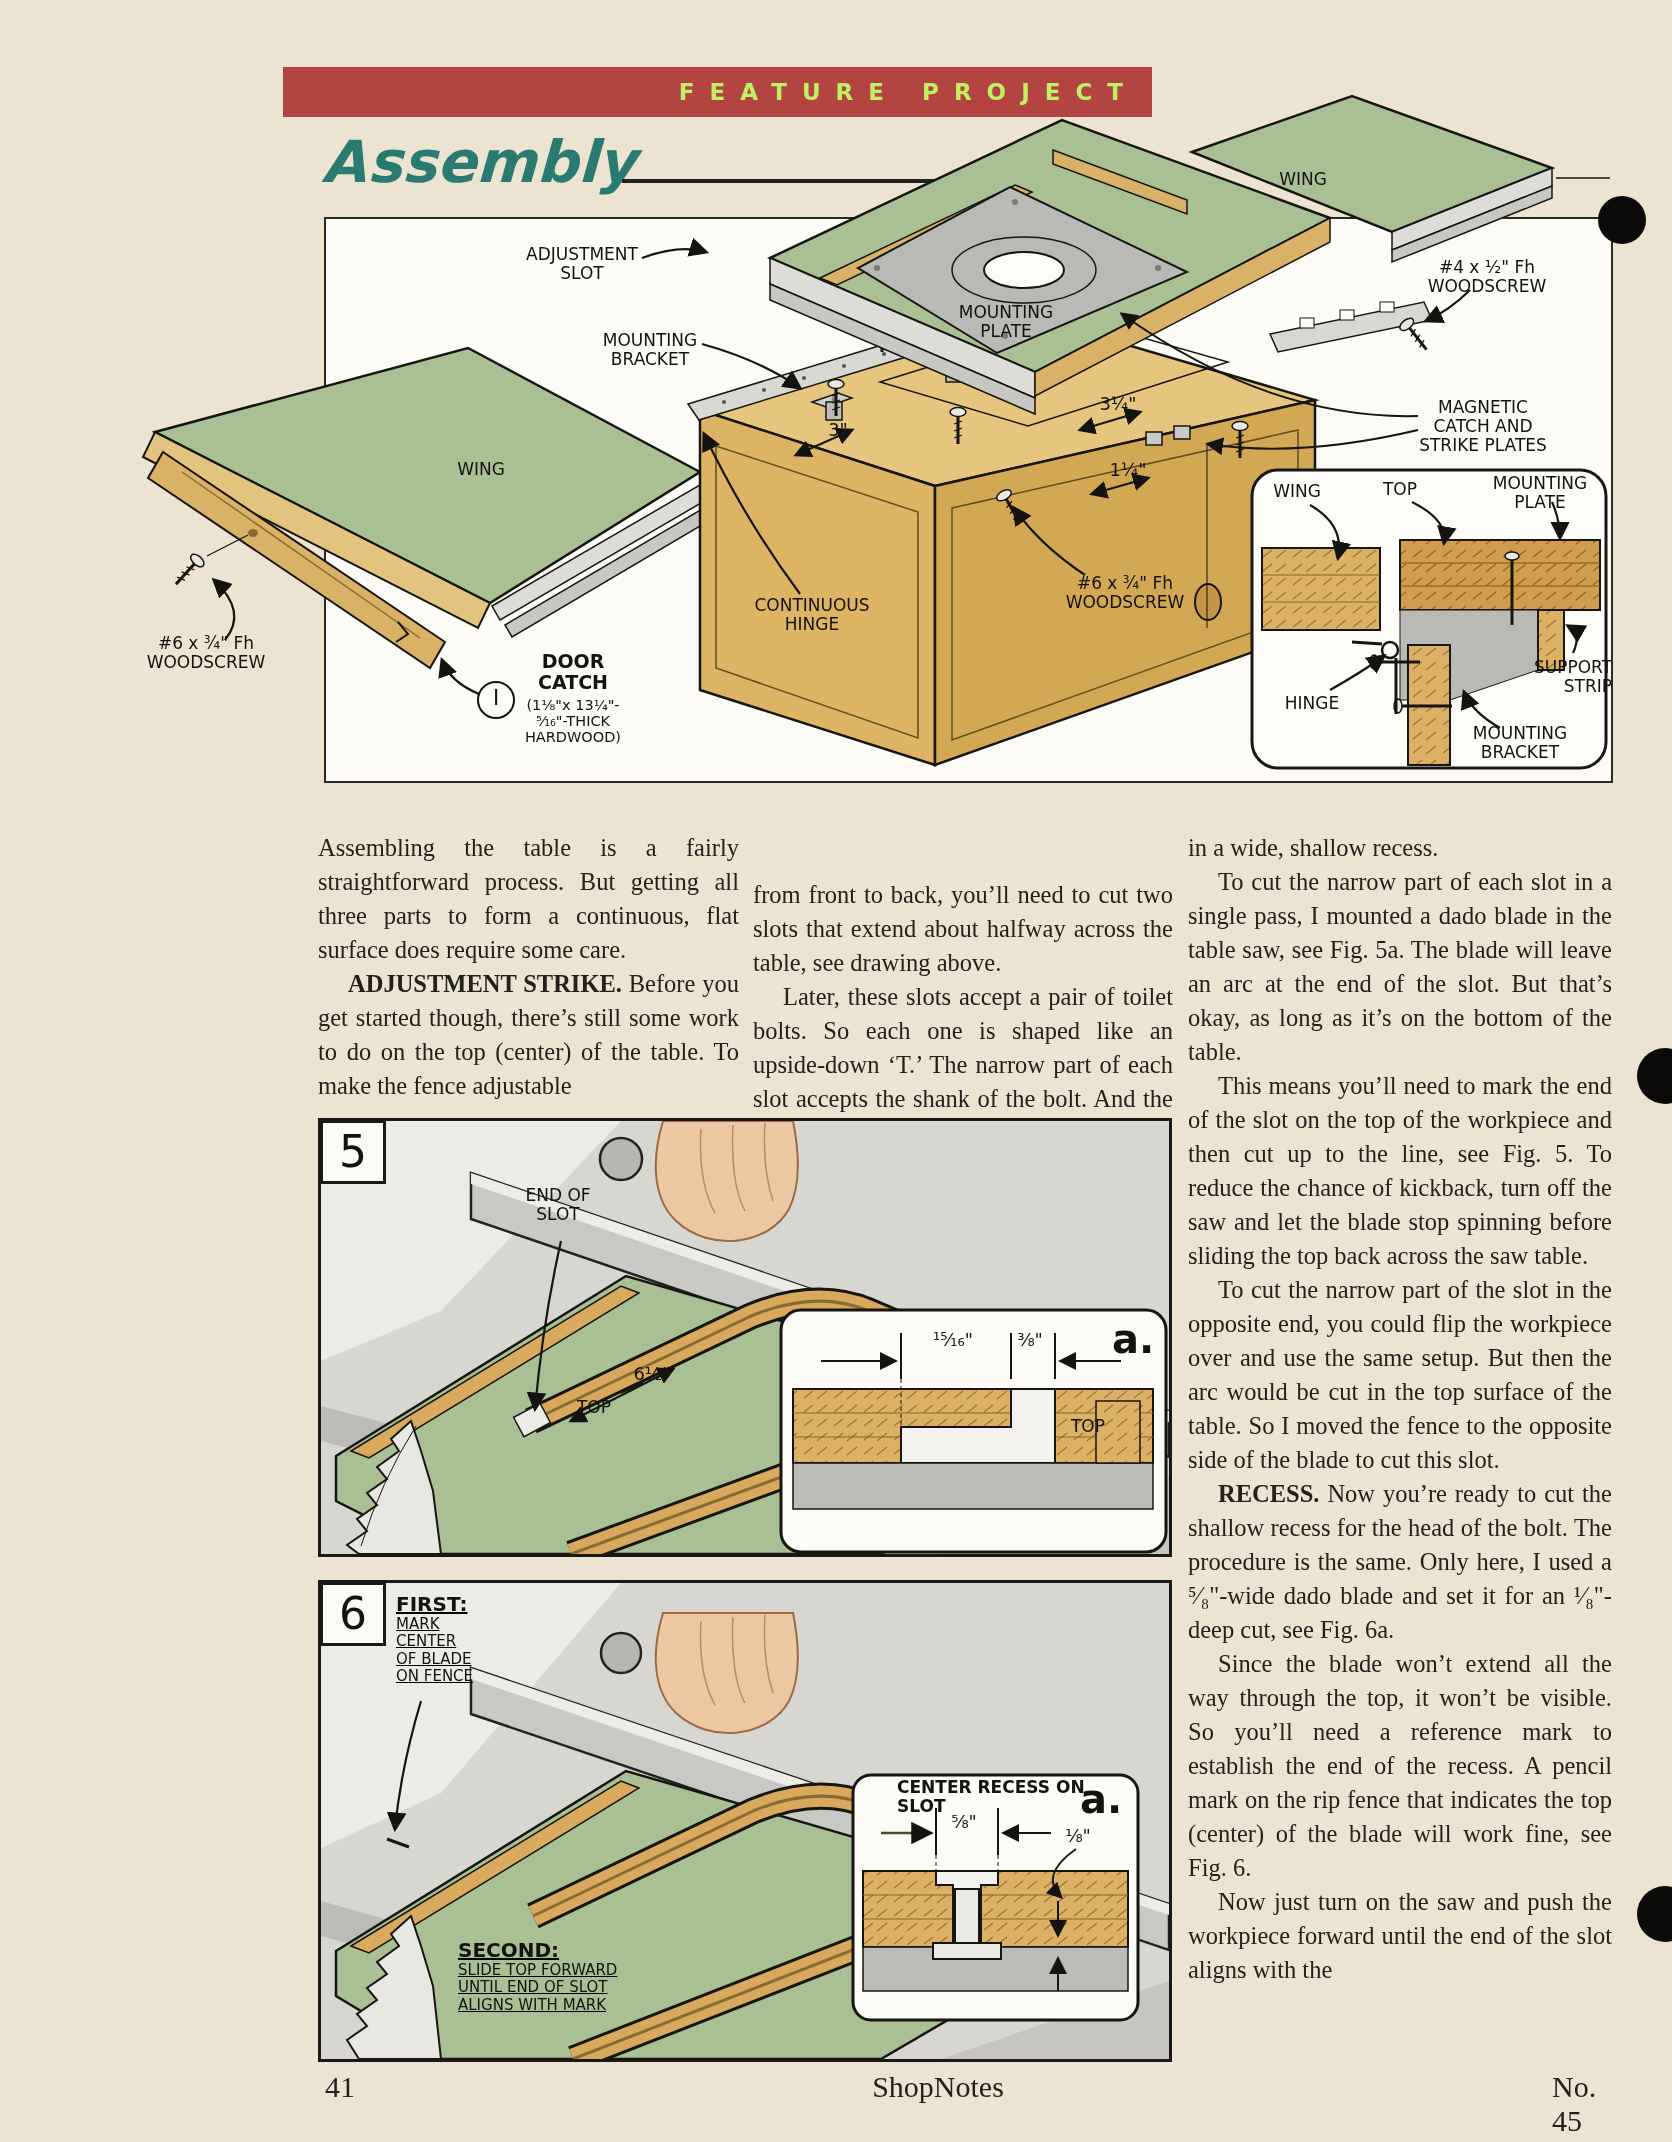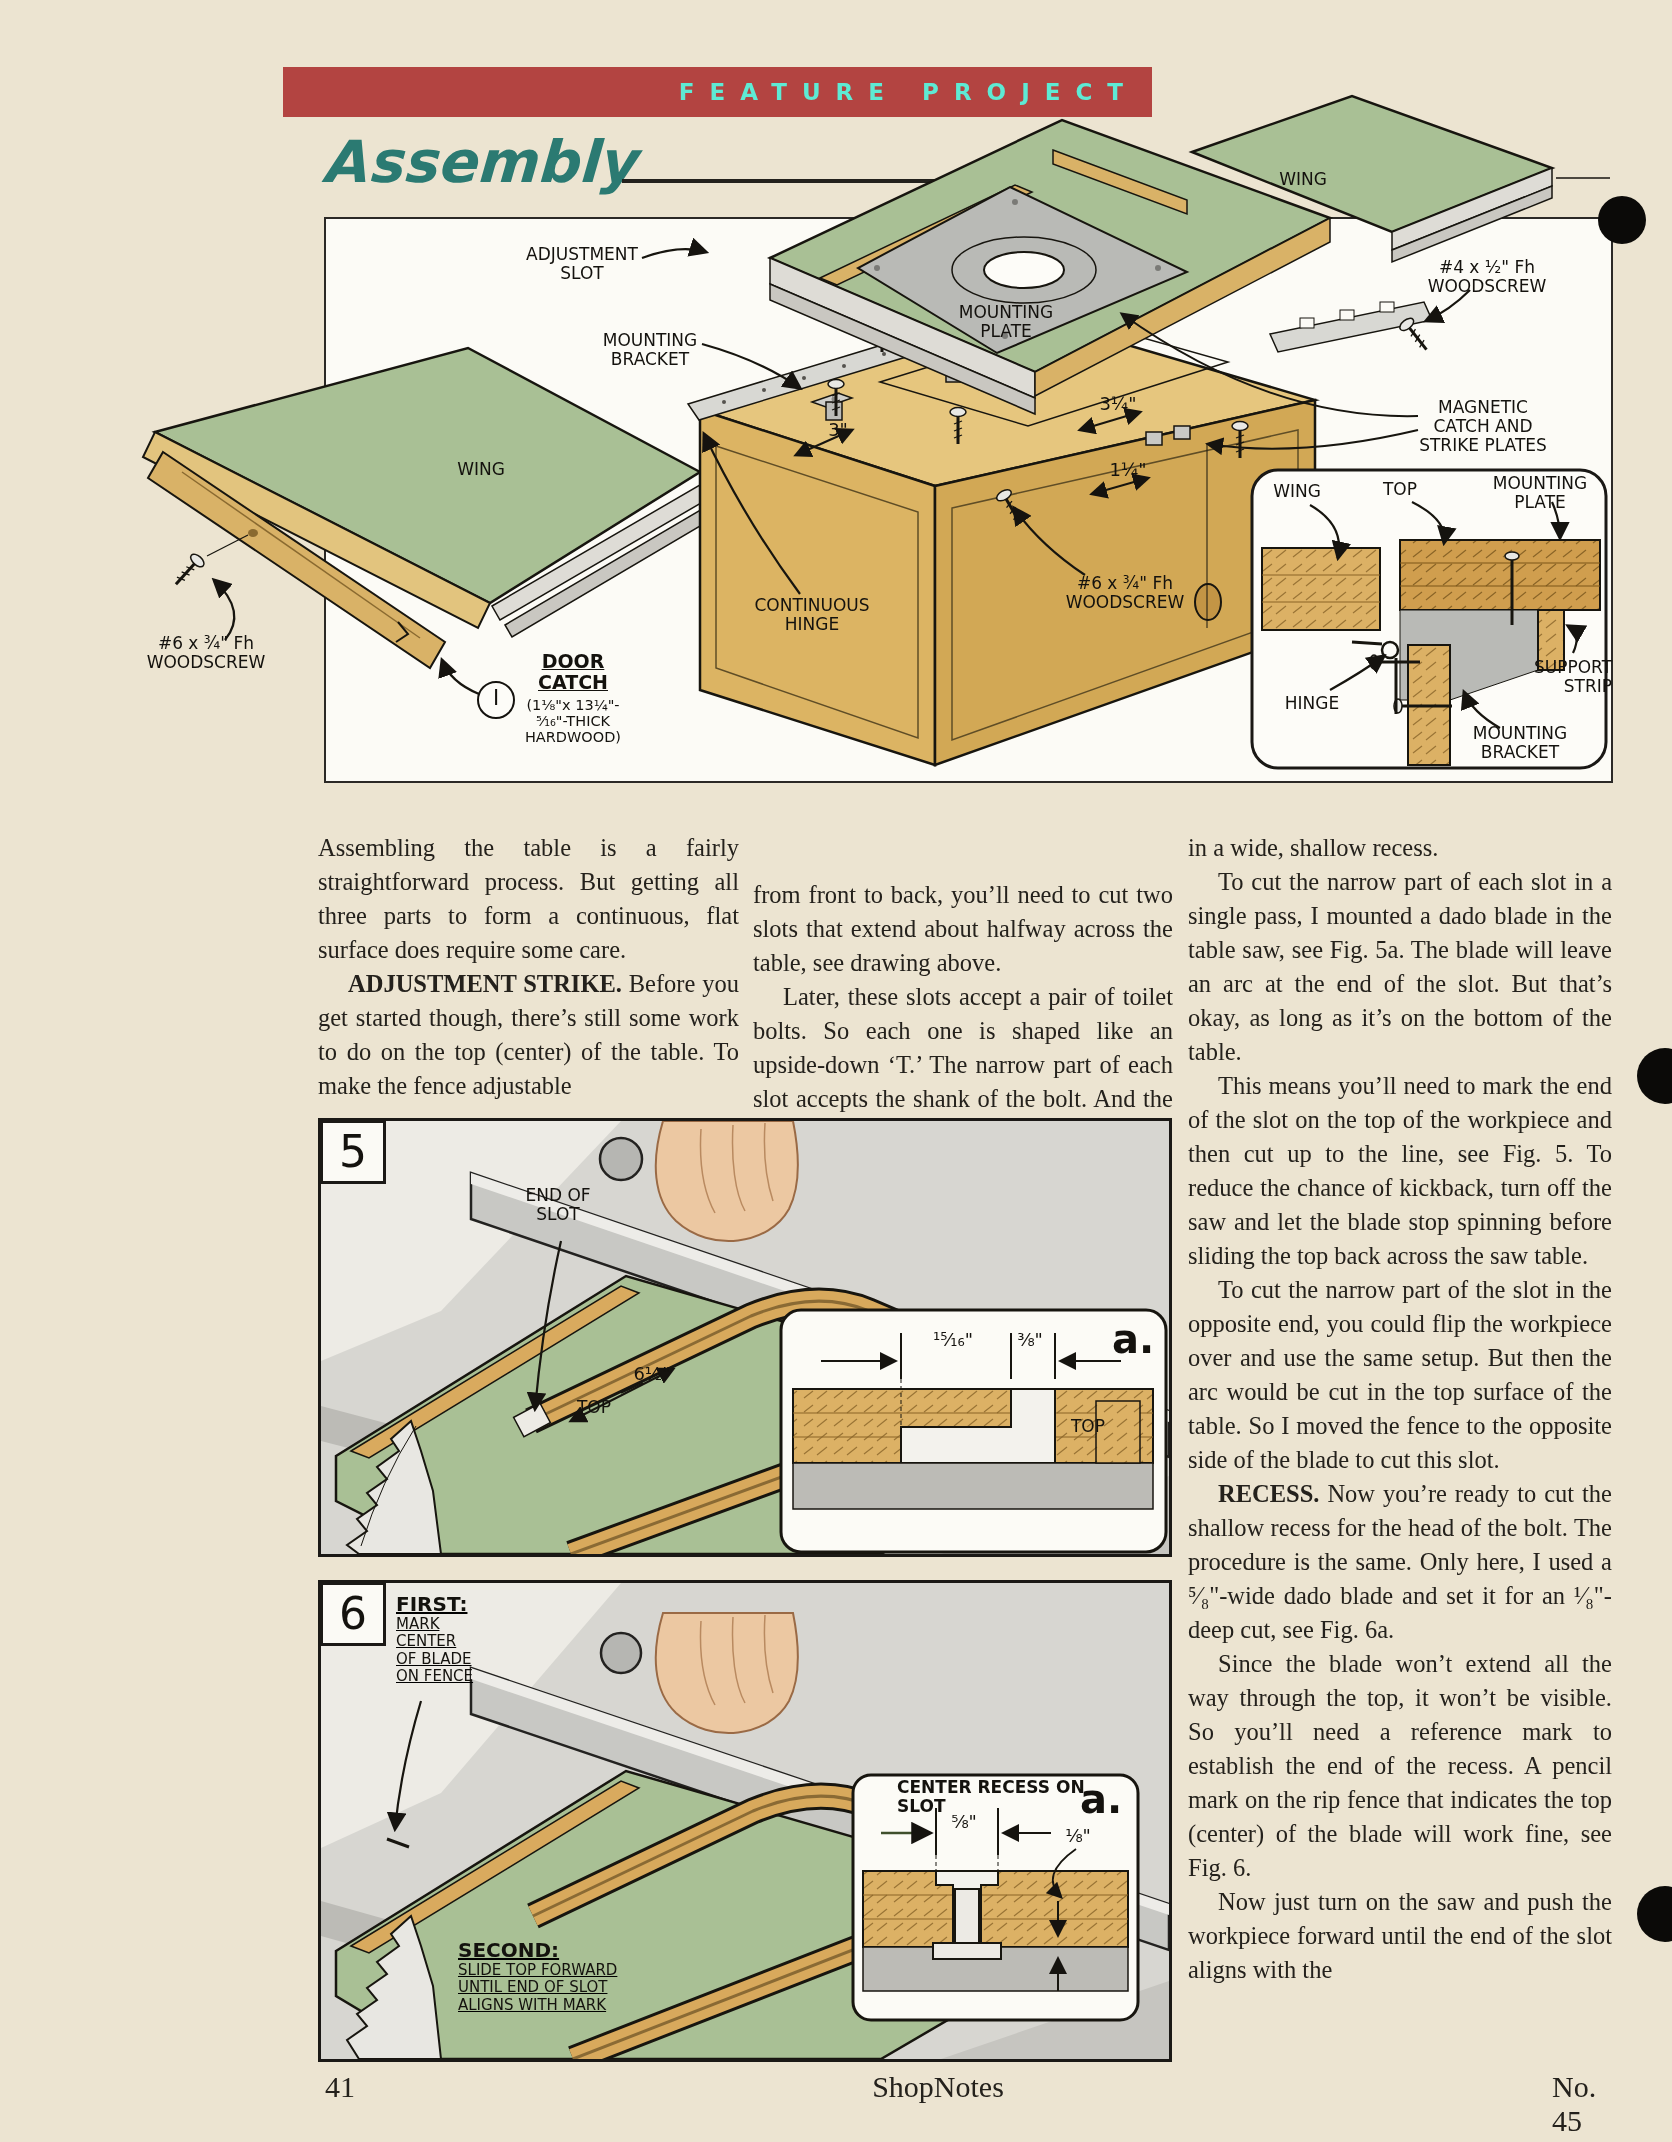--- a/index.html
+++ b/index.html
@@ -1,20 +1,20 @@
 <!DOCTYPE html>
 <html><head>
 <meta charset="utf-8">
 <style>
   html,body{margin:0;padding:0;background:#c9c2b2;}
   .page{position:relative;width:1672px;height:2142px;background:#ece4d1;overflow:hidden;
         font-family:"Liberation Sans",sans-serif;}
   
   .banner{position:absolute;left:283px;top:67px;width:869px;height:50px;background:#b34441;
-          color:#5eead4;font-family:"DejaVu Sans",sans-serif;font-weight:700;font-size:23px;
+          color:#bef264;font-family:"DejaVu Sans",sans-serif;font-weight:700;font-size:23px;
           letter-spacing:15px;text-align:right;line-height:50px;padding-right:14px;box-sizing:border-box;}
   .title{position:absolute;left:327px;top:128px;color:#2b7a72;font-family:"DejaVu Sans",sans-serif;
          font-style:italic;font-weight:700;font-size:58px;transform:skewX(-5deg);}
   .rule{position:absolute;left:622px;top:179px;width:530px;height:4px;background:#23211d;}
   
   .lbl{position:absolute;font-family:"DejaVu Sans",sans-serif;font-size:17px;line-height:1.12;
        color:#14120e;text-align:center;white-space:pre-line;transform:translateX(-50%);z-index:6;}
   .lbl.sm{font-size:14.5px;}
   .lbl.big{font-size:19px;font-weight:600;}
   .lbl.left{transform:none;text-align:left;margin-left:39px;}
@@ -203,21 +203,21 @@
   <div class="lbl dim" style="left:1128px;top:460px;">1¼"</div>
   <div class="lbl" style="left:1483px;top:398px;">MAGNETIC
 CATCH AND
 STRIKE PLATES</div>
   <div class="lbl" style="left:812px;top:596px;">CONTINUOUS
 HINGE</div>
   <div class="lbl" style="left:1125px;top:574px;">#6 x ¾" Fh
 WOODSCREW</div>
   <div class="lbl" style="left:206px;top:634px;">#6 x ¾" Fh
 WOODSCREW</div>
-  <div class="lbl big" style="left:573px;top:651px;text-decoration:underline;">DOOR
+  <div class="lbl big" style="left:573px;top:651px;">DOOR
 CATCH</div>
   <div class="lbl sm" style="left:573px;top:697px;">(1⅛"x 13¼"-
 ⁵⁄₁₆"-THICK
 HARDWOOD)</div>
   <div class="circle-letter" style="left:496px;top:700px;">I</div>
 
   <div class="lbl" style="left:1297px;top:482px;">WING</div>
   <div class="lbl" style="left:1400px;top:480px;">TOP</div>
   <div class="lbl" style="left:1540px;top:474px;">MOUNTING
 PLATE</div>

